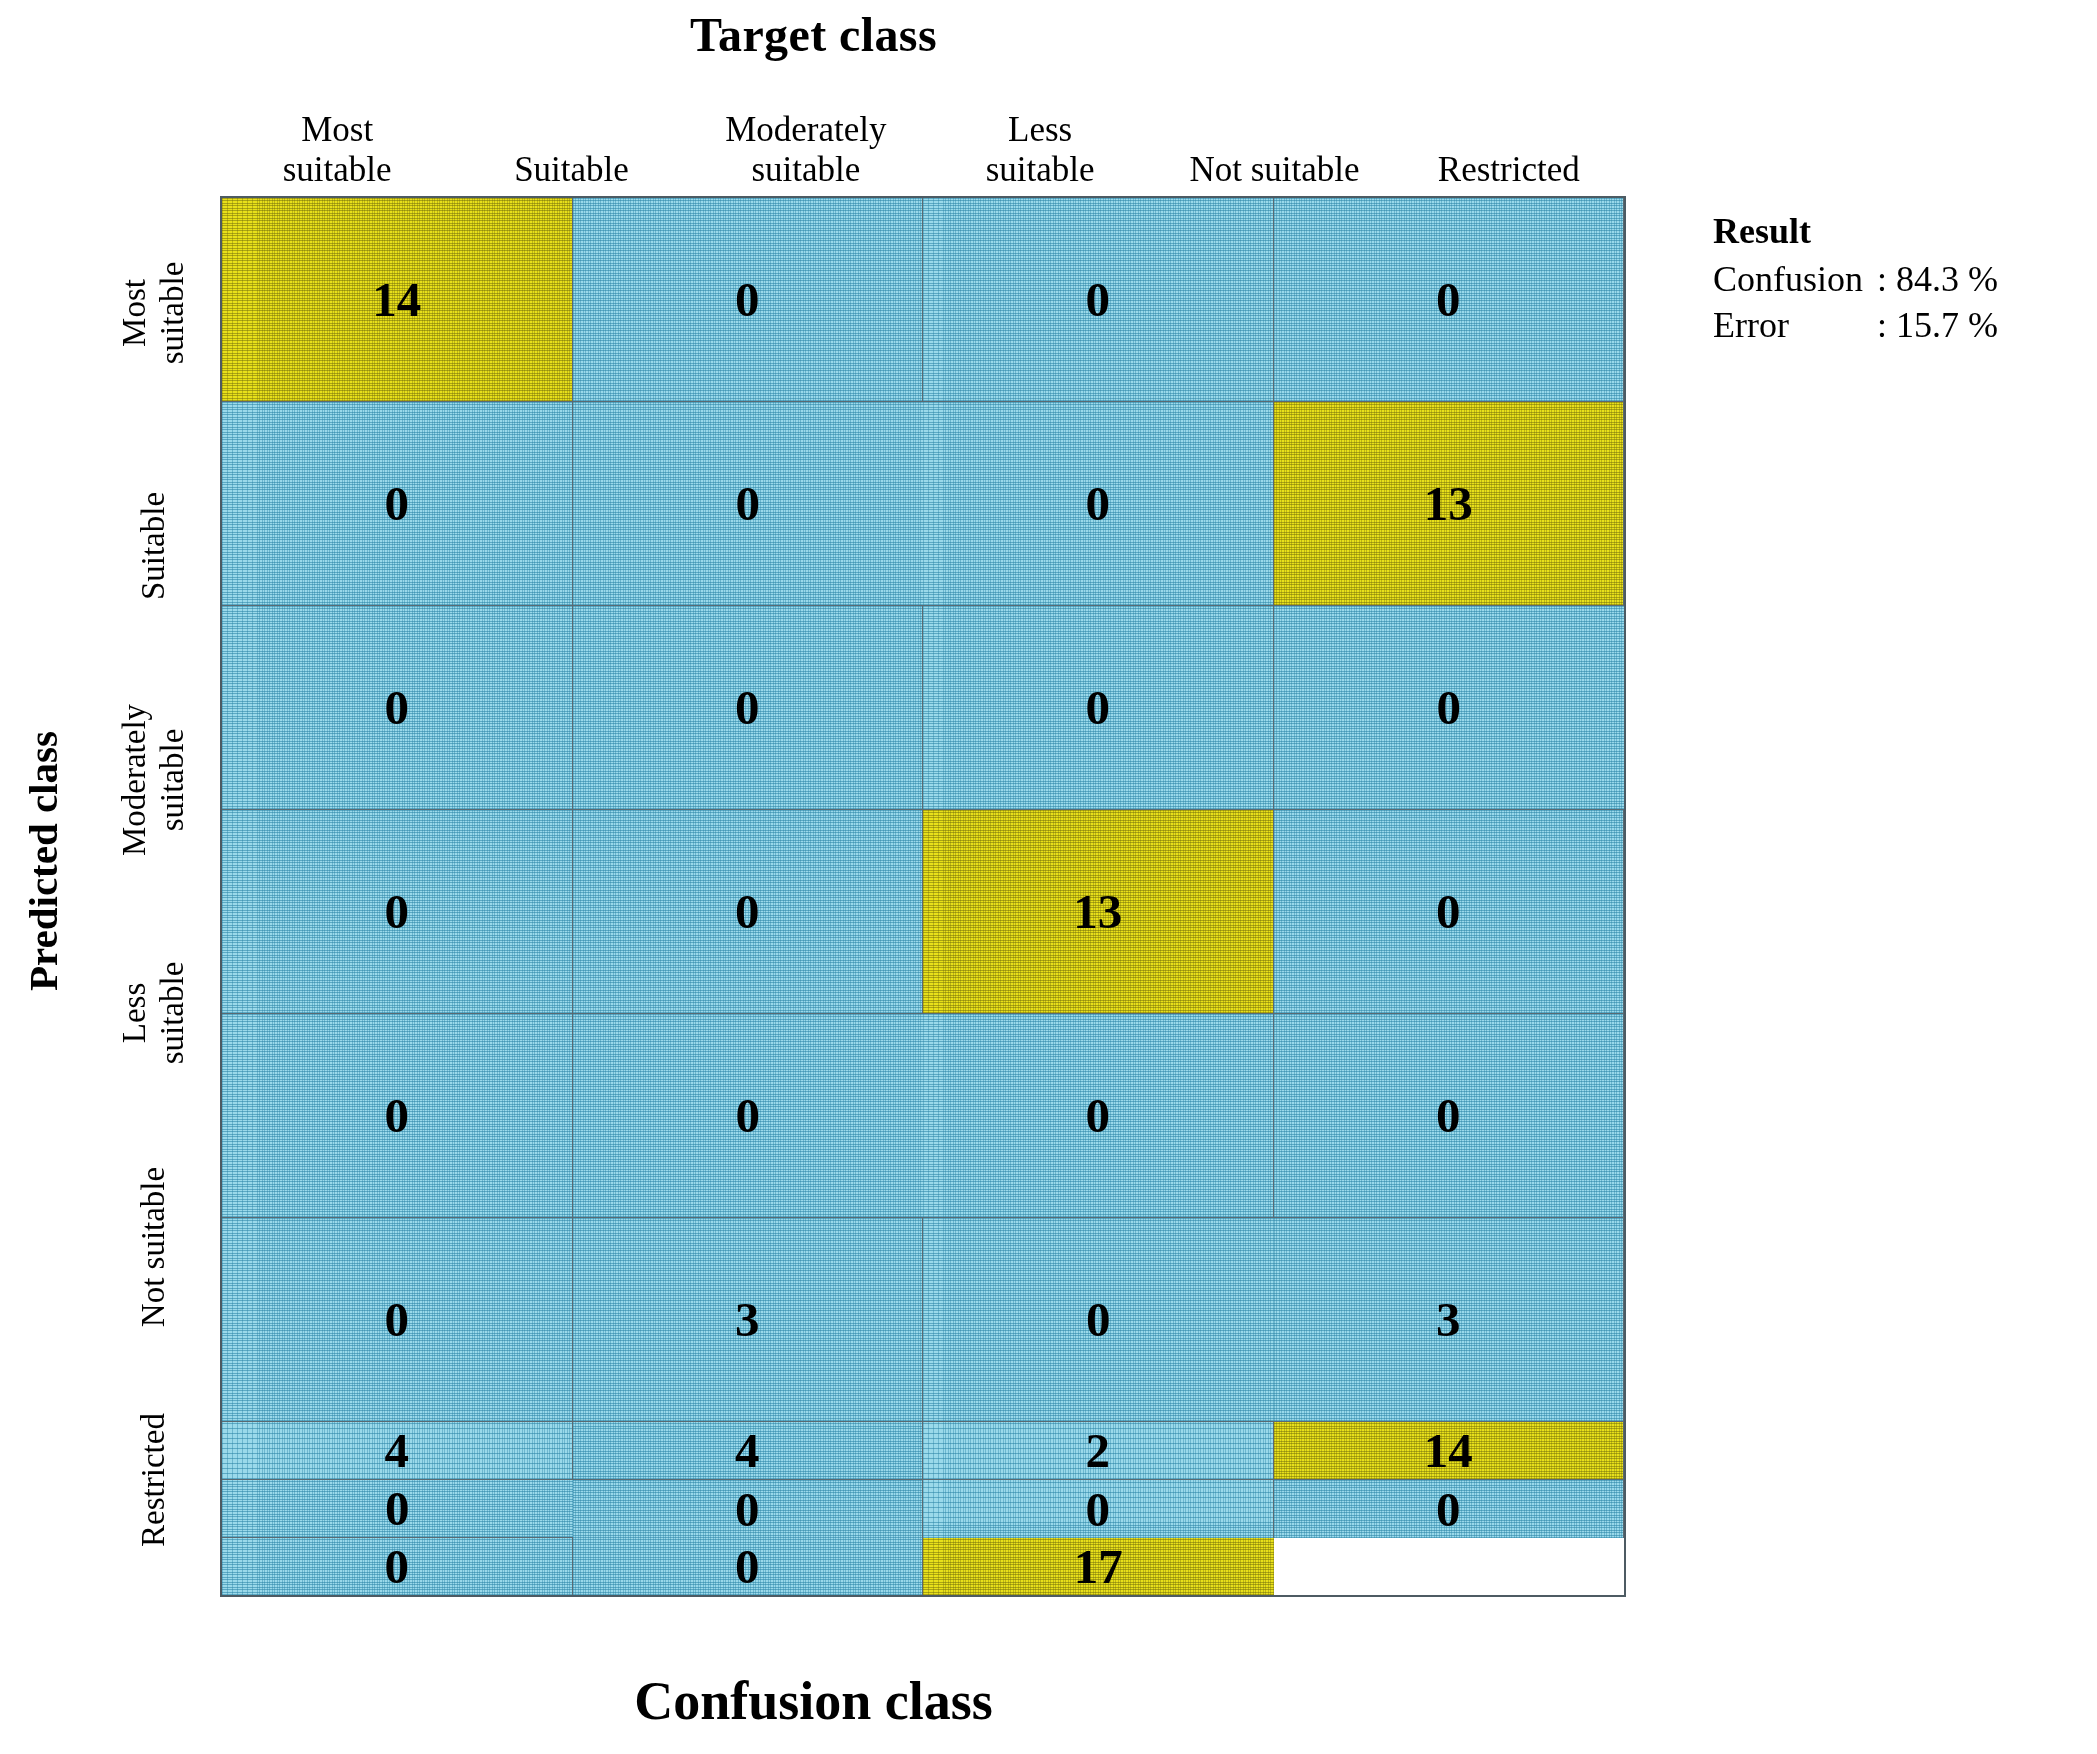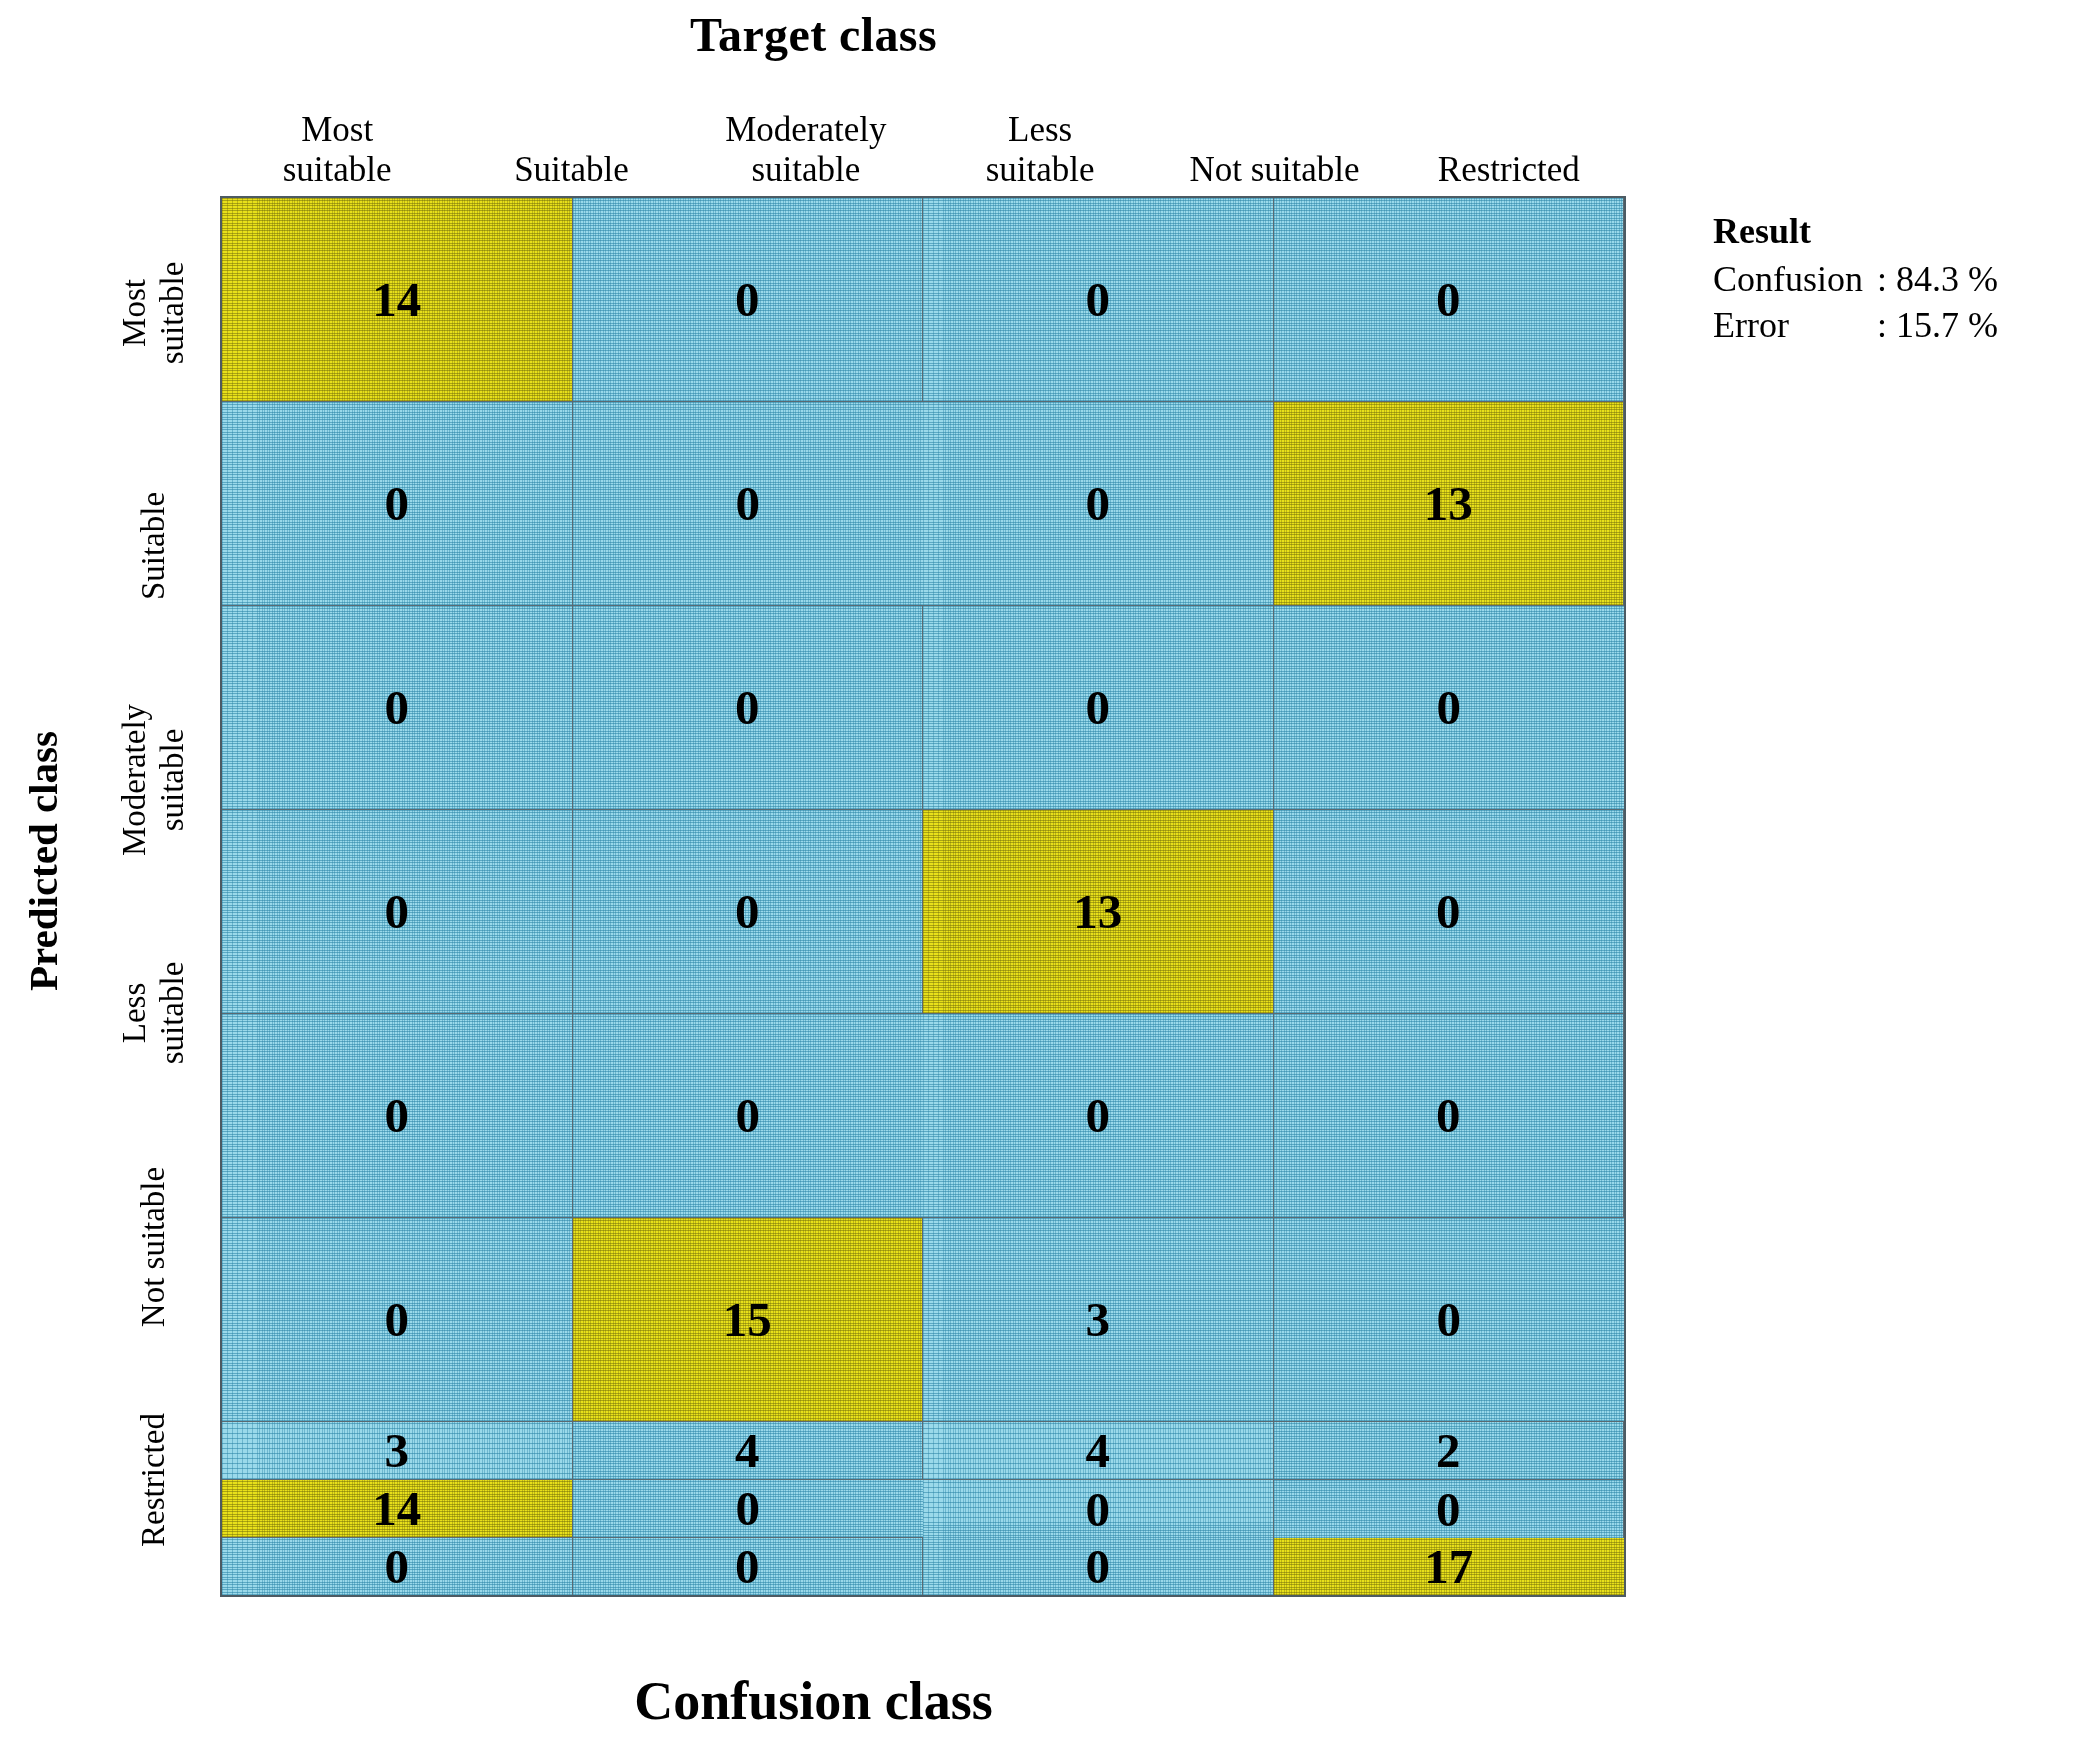--- a/index.html
+++ b/index.html
@@ -278,23 +278,20 @@
     </div>
     <div class="cell">
       <span class="val">0</span>
     </div>
     <div class="cell">
       <span class="val">0</span>
     </div>
     <div class="cell">
       <span class="val">0</span>
     </div>
-    <div class="cell diag">
-      <span class="val">15</span>
-    </div>
     <div class="cell">
       <span class="val">3</span>
     </div>
     <div class="cell last-col">
       <span class="val">0</span>
     </div>
     <div class="cell">
       <span class="val">3</span>
     </div>
     <div class="cell">

